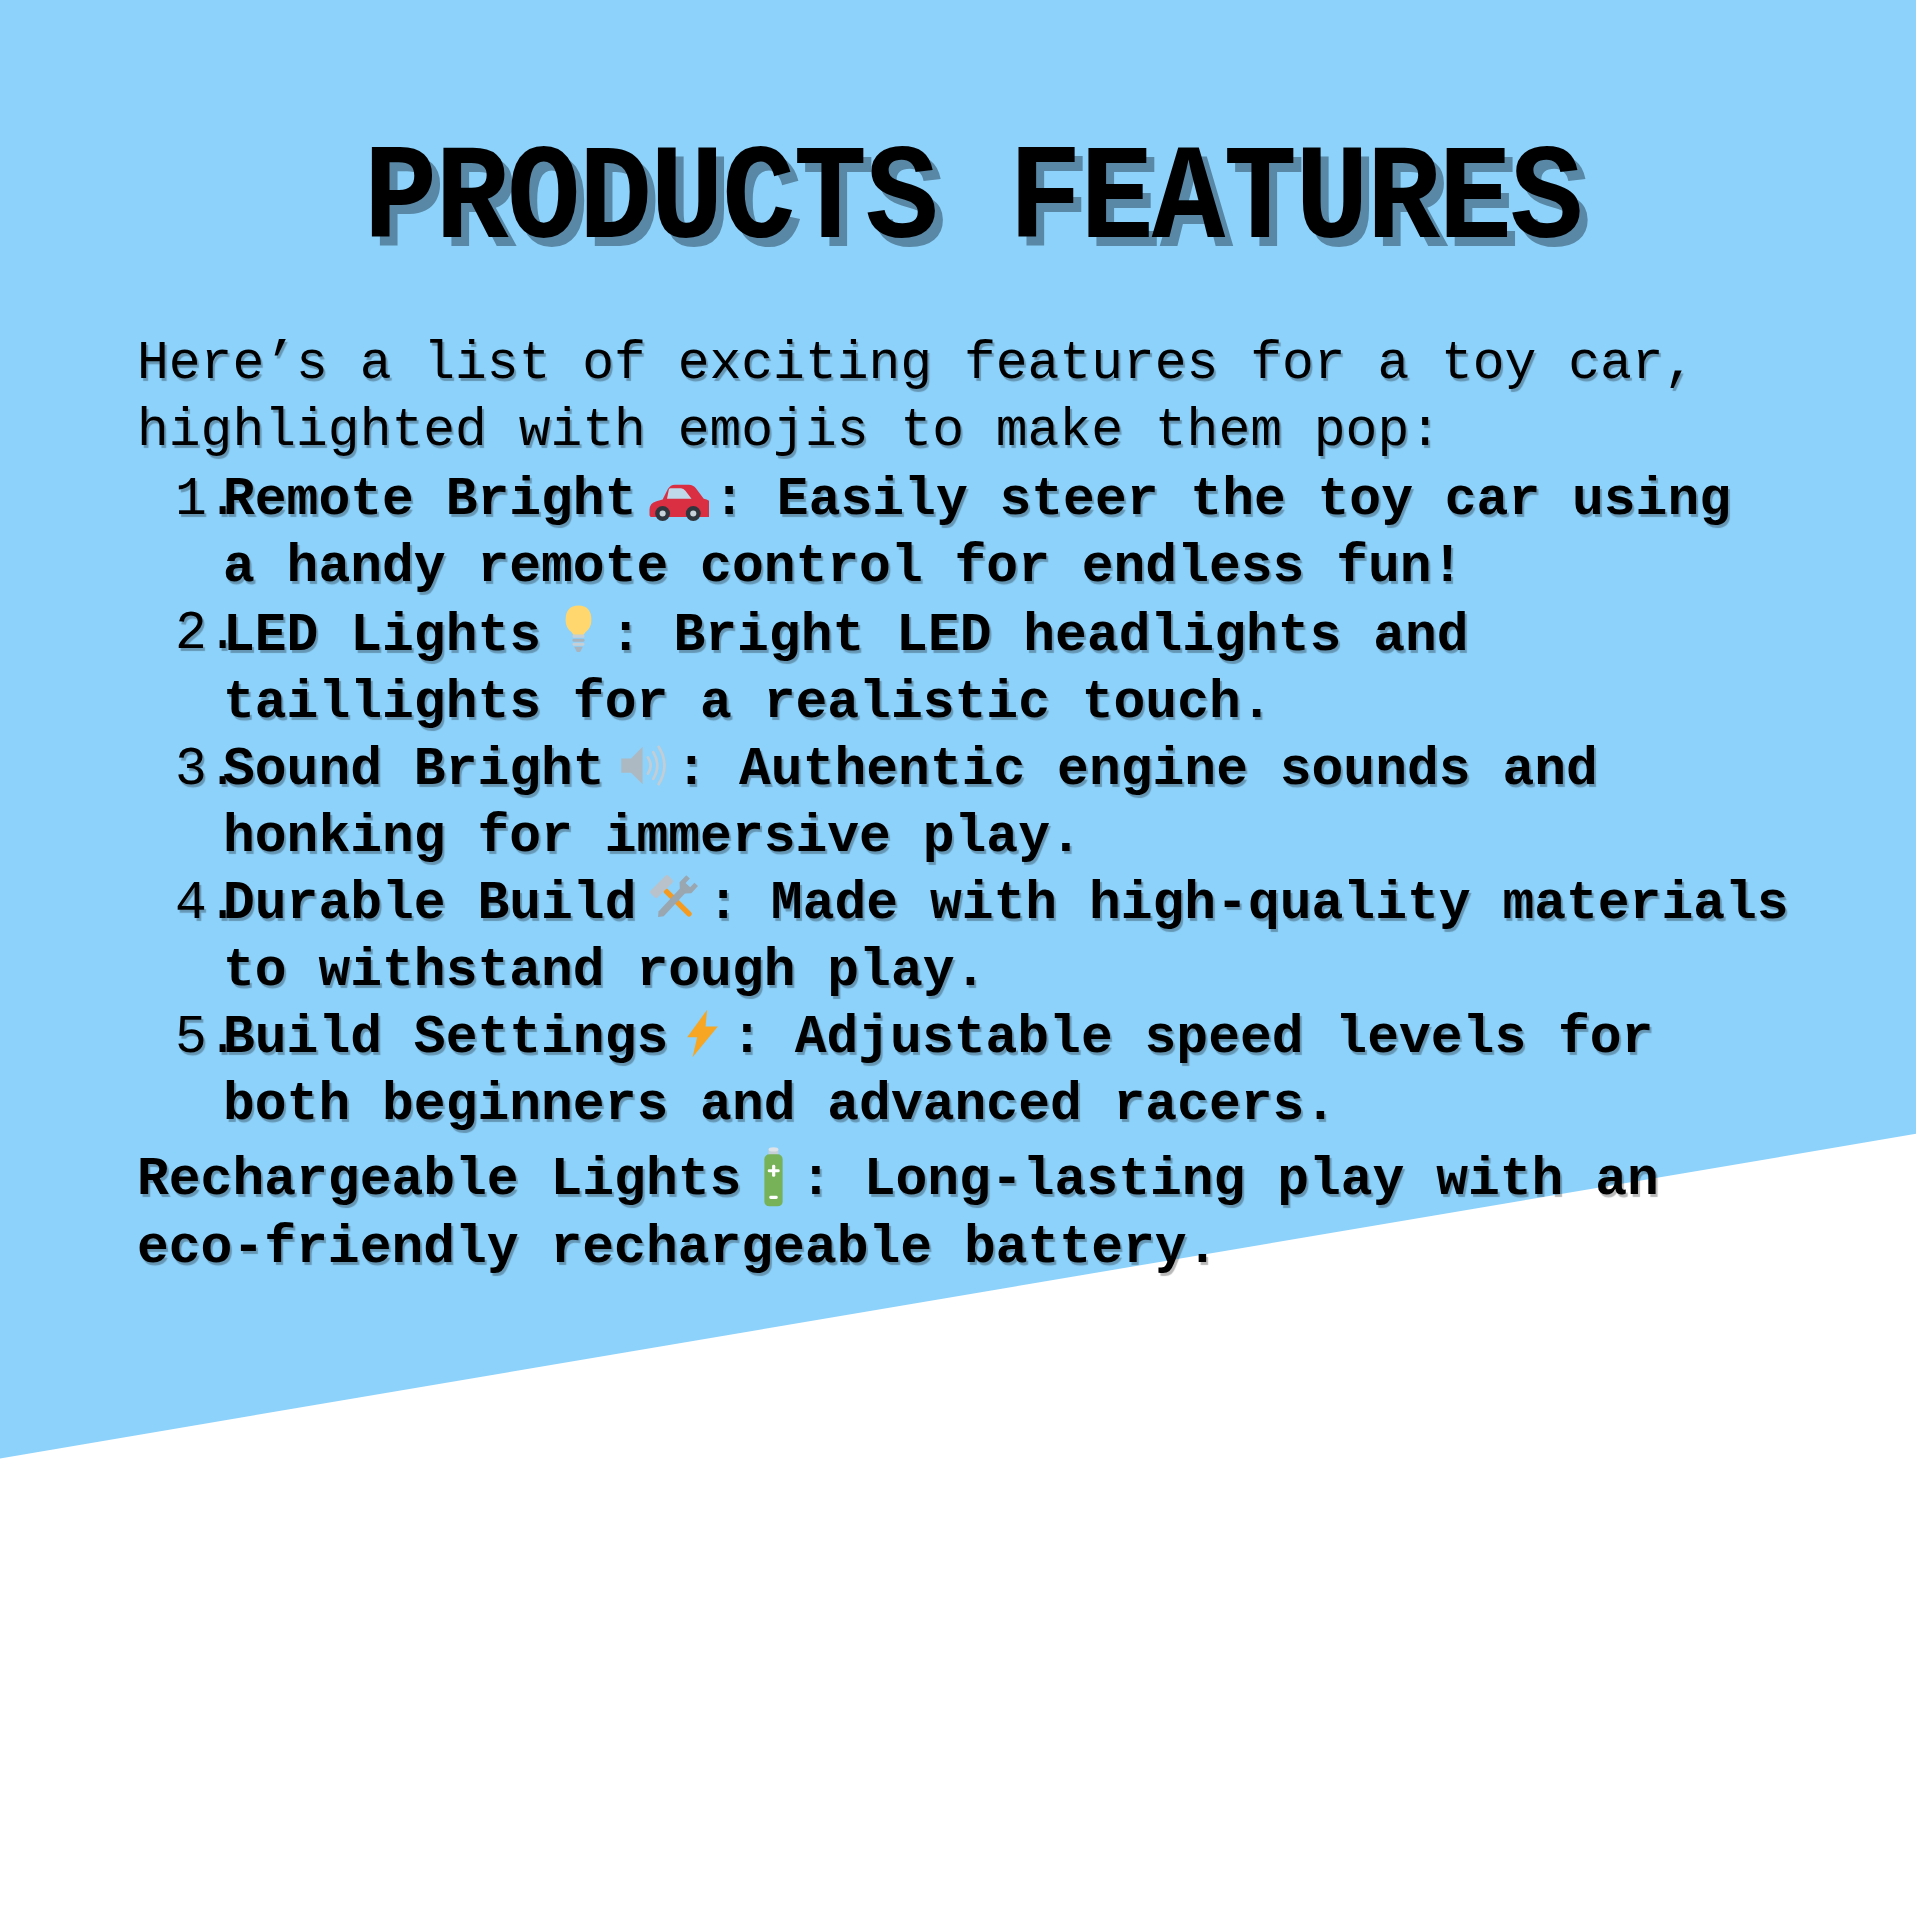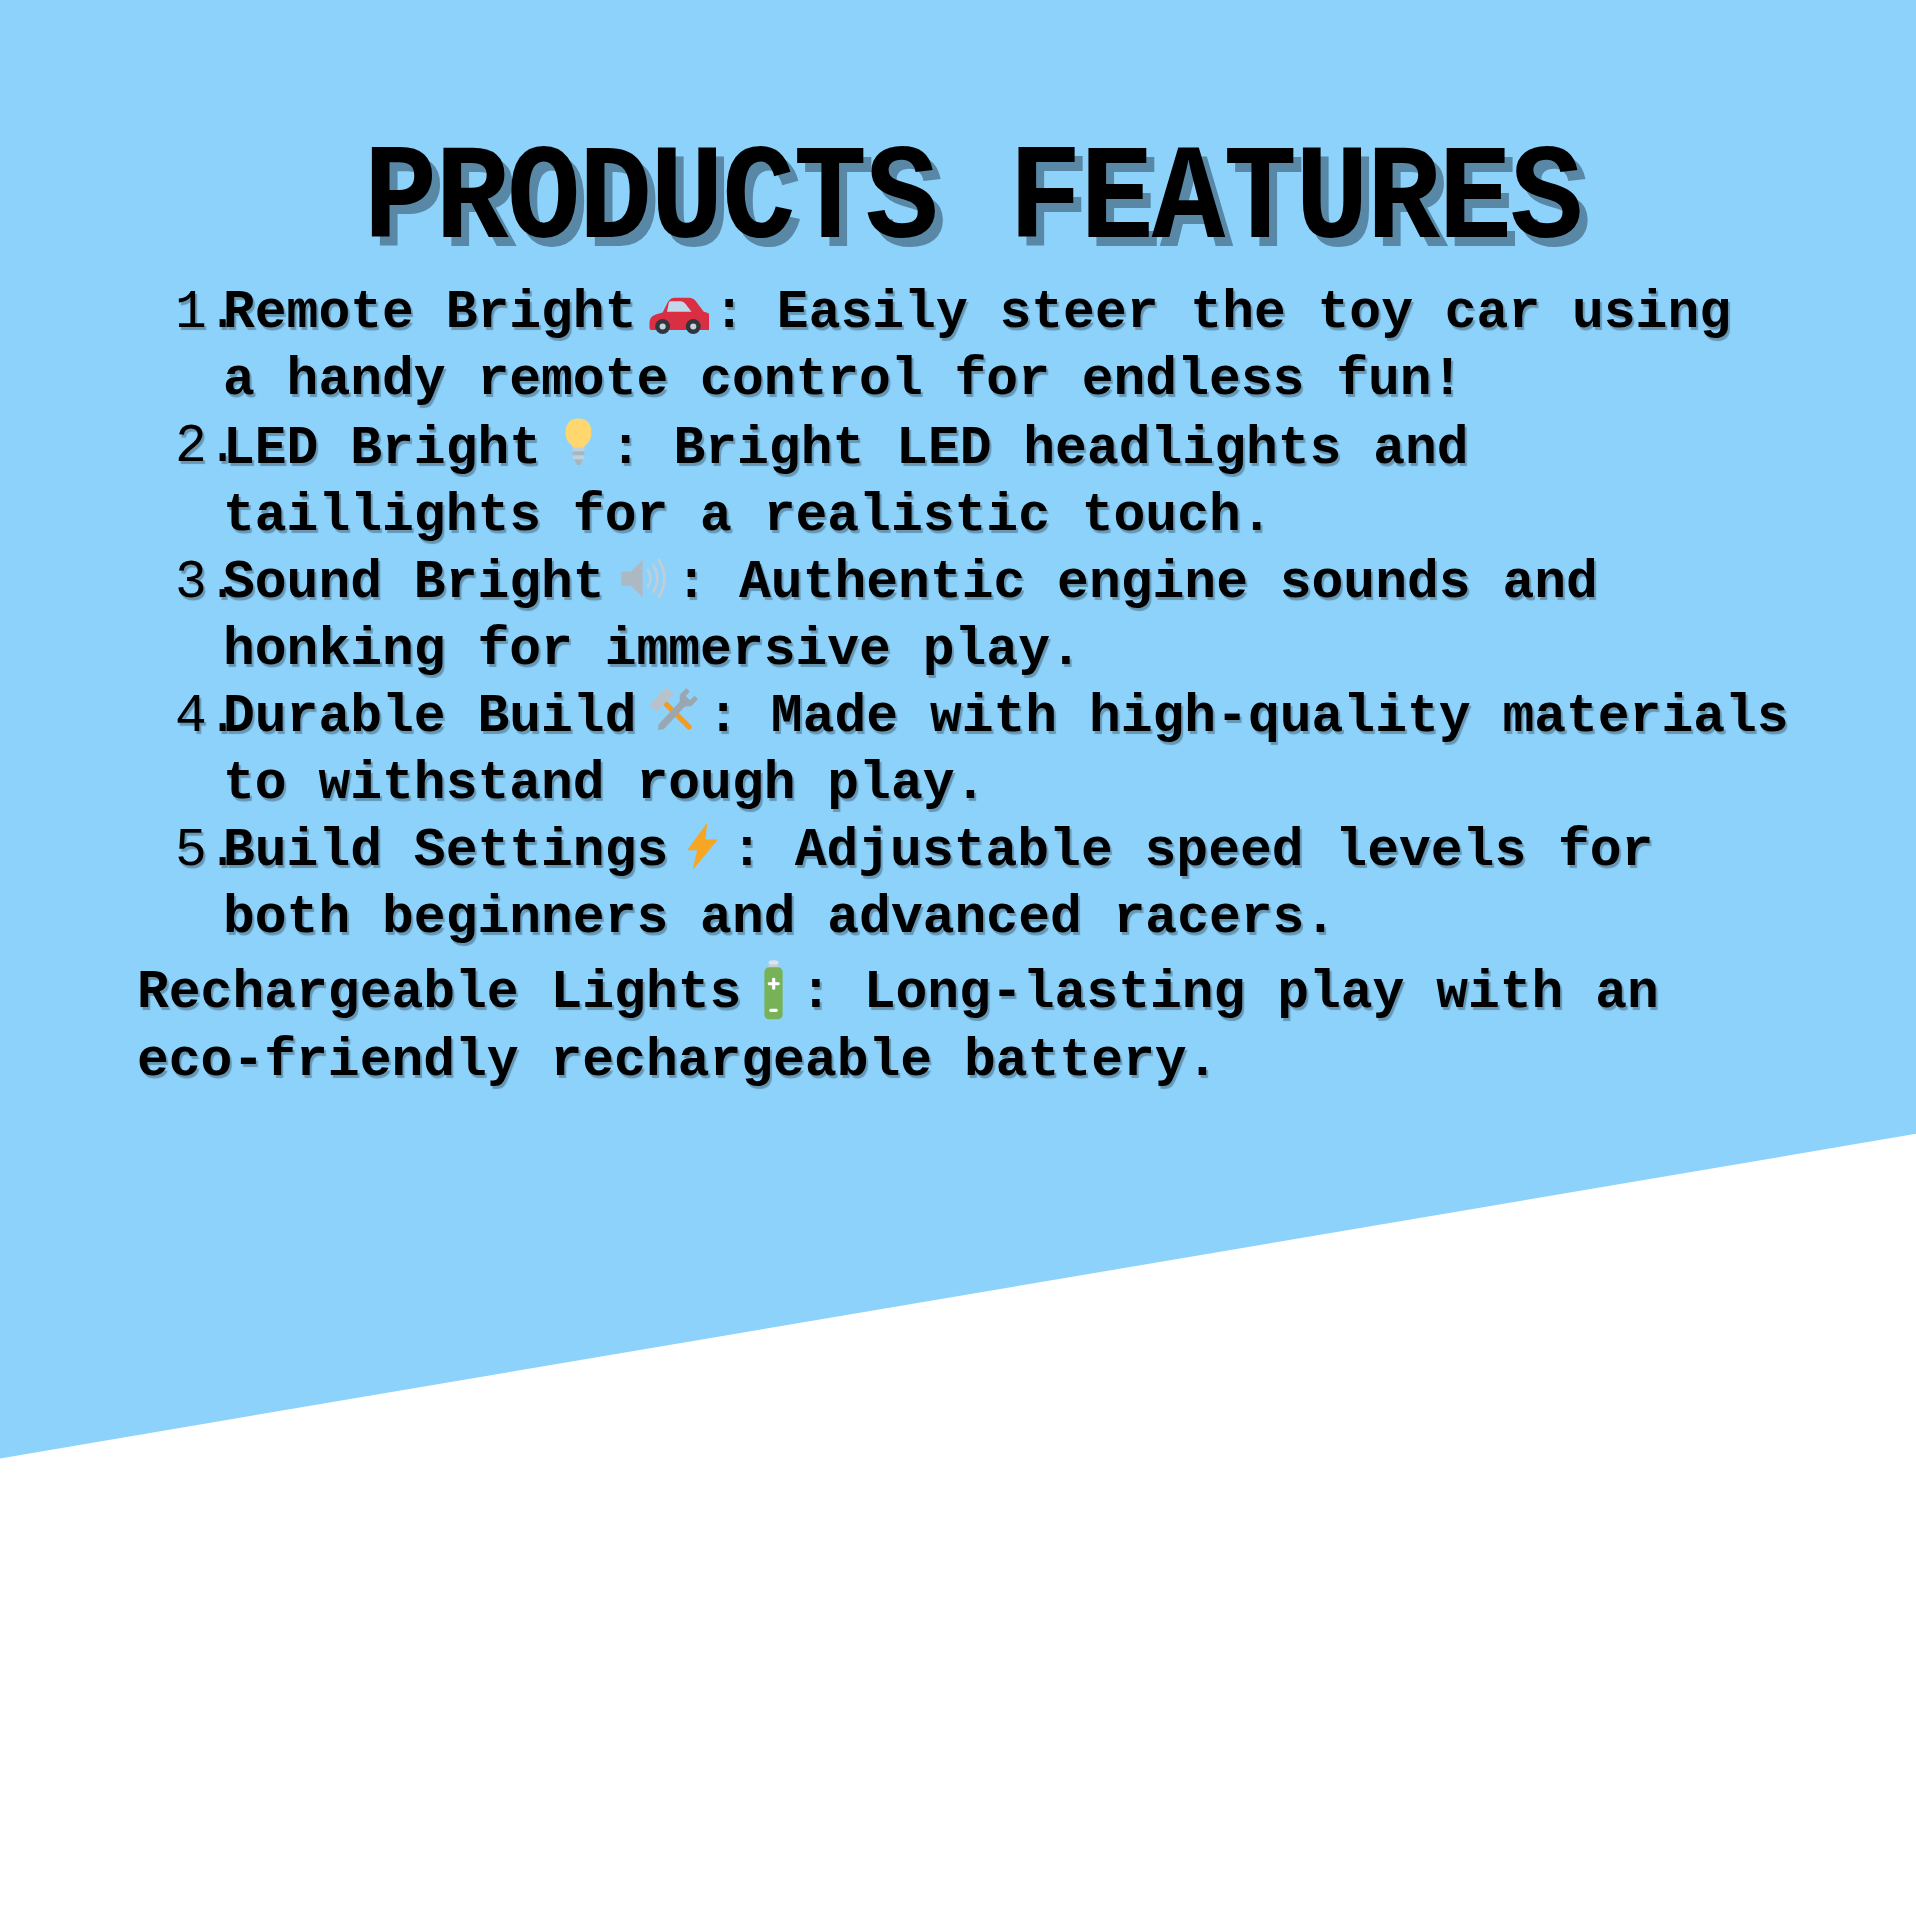--- a/index.html
+++ b/index.html
@@ -78,38 +78,39 @@
 
 <div class="canvas">
   <div class="wedge"></div>
 
   <div class="content">
 
     <div class="title-wrap">
       <span class="title">PRODUCTS FEATURES</span>
     </div>
 
+    <div class="intro">Here’s a list of exciting features for a toy car, highlighted with emojis to make them pop:</div>
 
     <div class="feature-list">
 
       <div class="item">
         <span class="num">1.</span>
         <span class="itxt"><span>Remote Bright</span><svg class="emoji" width="63" height="49" viewBox="0 0 72 56">
               <path fill="#DA2F43" d="M4 40 q0-8 8-10 l7-2 6-12 q3-5 8-5 h16 q5 0 8 4 l9 12 q10 2 10 11 v7 q0 3-3 3 H7 q-3 0-3-3 z"></path>
               <path fill="#BFD8EA" d="M28 15 h12 q3 0 5 3 l7 9 H24 l2-10 q0-2 2-2 z"></path>
               <circle cx="19" cy="44" r="8.5" fill="#30363D"></circle>
               <circle cx="19" cy="44" r="3.5" fill="#C8D2DA"></circle>
               <circle cx="54" cy="44" r="8.5" fill="#30363D"></circle>
               <circle cx="54" cy="44" r="3.5" fill="#C8D2DA"></circle>
             </svg><span>: Easily steer the toy car using a handy remote control for endless fun!</span></span>
       </div>
 
       <div class="item">
         <span class="num">2.</span>
-        <span class="itxt"><span>LED Bright</span><svg class="emoji" width="55" height="59" viewBox="0 0 64 64">
+        <span class="itxt"><span>LED Lights</span><svg class="emoji" width="55" height="59" viewBox="0 0 64 64">
               <path fill="#FFD76E" d="M32 3 q15 0 15 17 q0 9-7 14 l-2 3 H26 l-2-3 q-7-5-7-14 Q17 3 32 3 z"></path>
               <rect x="25" y="37" width="14" height="3.4" rx="1.5" fill="#C7CFD6"></rect>
               <rect x="25" y="41.6" width="14" height="3.4" rx="1.5" fill="#A9B4BD"></rect>
               <rect x="25" y="46.2" width="14" height="3.4" rx="1.5" fill="#C7CFD6"></rect>
               <path d="M27 51 h10 l-3.2 6 h-3.6 z" fill="#A9B4BD"></path>
             </svg><span>: Bright LED headlights and taillights for a realistic touch.</span></span>
       </div>
 
       <div class="item">
         <span class="num">3.</span>

